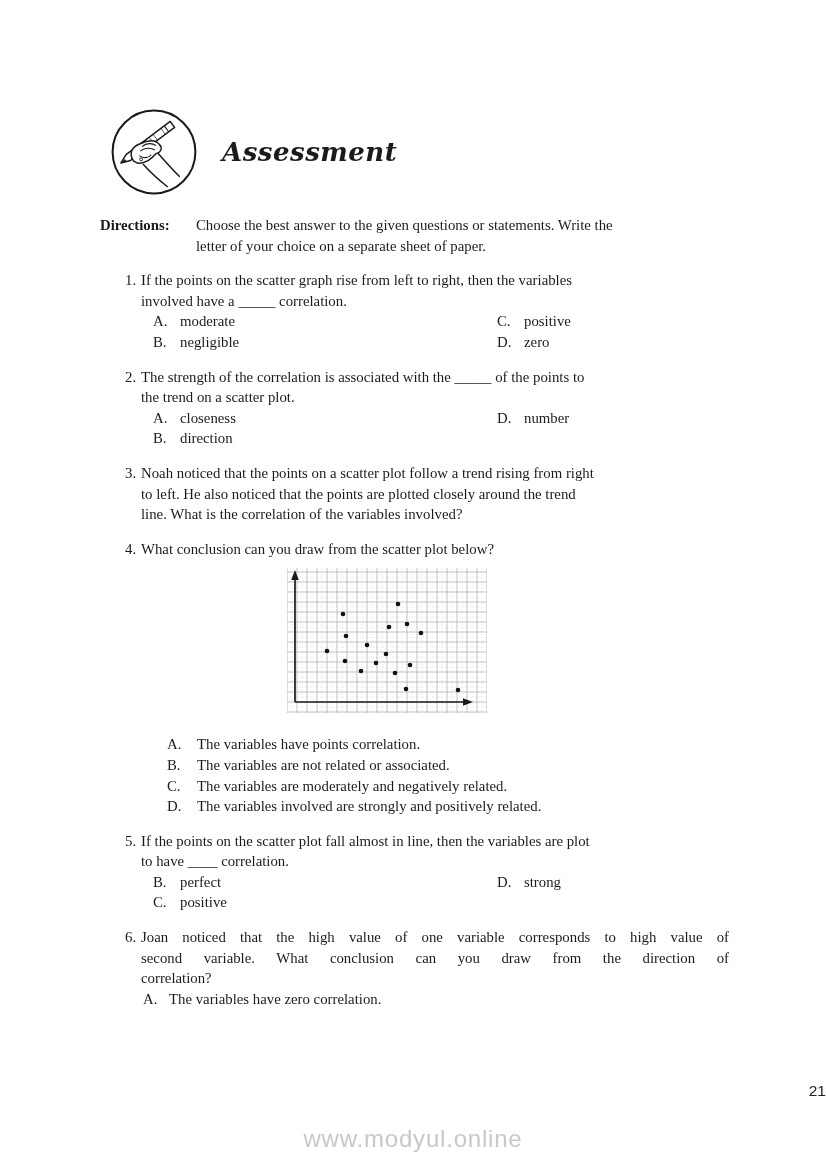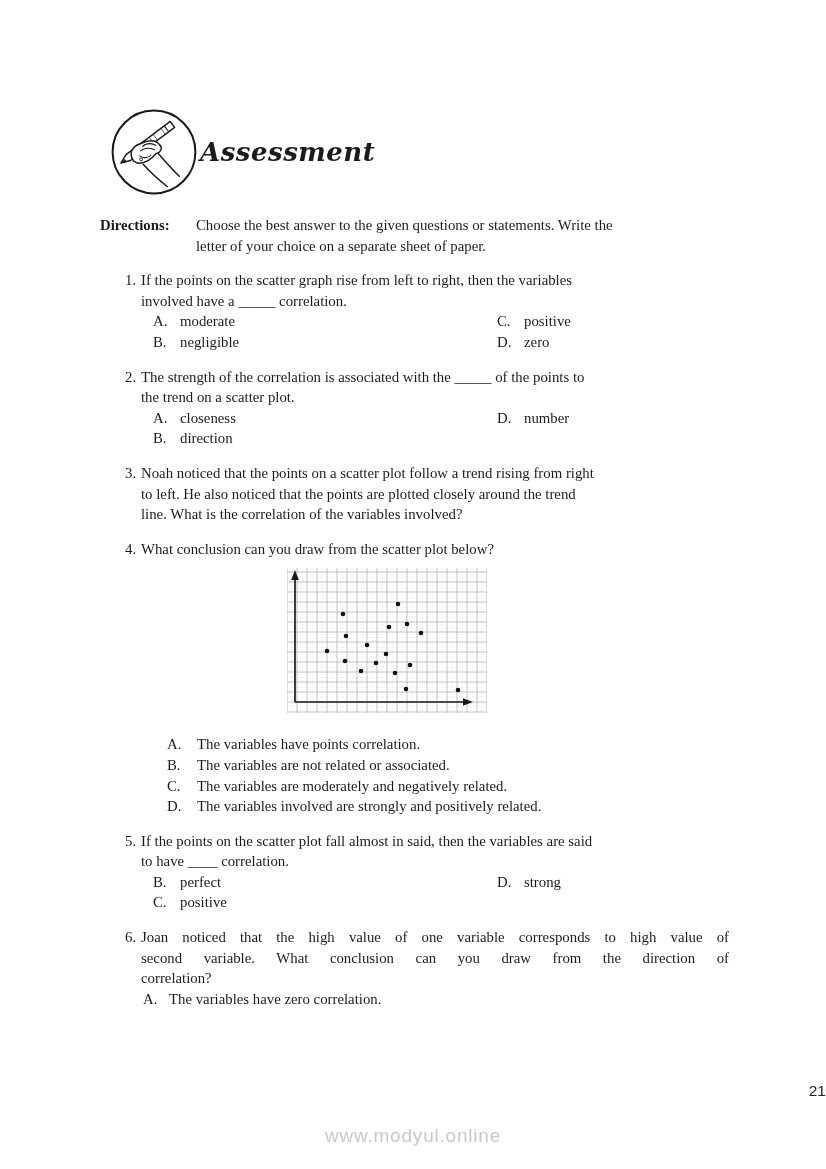--- a/index.html
+++ b/index.html
@@ -1,19 +1,19 @@
 <!DOCTYPE html>
 <html><head>
 <meta charset="utf-8">
 <style>
   html,body{margin:0;padding:0;background:#ffffff;}
   .page{position:relative;width:826px;height:1169px;background:#ffffff;overflow:hidden;
         font-family:"Liberation Serif","DejaVu Serif",serif;color:#1b1b1b;}
   .content{position:absolute;left:100px;top:106px;width:690px;}
-  .hdr{display:flex;align-items:center;margin-left:8px;}
+  .hdr{display:flex;align-items:center;gap:22px;margin-left:8px;}
   .hdr-icon{width:92px;height:92px;flex:none;}
   .hdr h1{margin:0;font-size:26px;font-weight:bold;font-style:italic;letter-spacing:.5px;
           font-family:"DejaVu Serif","Liberation Serif",serif;}
   .directions{display:flex;margin-top:17px;font-size:14.8px;line-height:20.6px;}
   .dir-label{font-weight:bold;width:96px;flex:none;}
   .dir-text{white-space:pre-line;width:535px;}
   .question{display:flex;margin-top:14px;font-size:14.8px;line-height:20.6px;}
   .qnum{width:16px;flex:none;margin-left:25px;}
   .qbody{width:645px;}
   .qtext{white-space:pre-line;}
@@ -23,21 +23,21 @@
   .opts.cols2{display:grid;grid-template-columns:344px auto;grid-auto-flow:column;grid-template-rows:auto auto;margin-left:12px;}
   .opts.wide{margin-left:26px;}
   .opts.tight{margin-left:2px;}
   .optletter{display:inline-block;width:27px;}
   .wide .optletter{width:30px;}
   .tight .optletter{width:26px;}
   .chart-wrap{margin:7px 0 18px 146px;width:200px;height:150px;}
   .footer-page{position:absolute;top:1082px;left:0;width:826px;text-align:right;
                font-family:"Liberation Sans","DejaVu Sans",sans-serif;font-size:15.5px;color:#222;}
   .footer-watermark{position:absolute;top:1125px;left:0;width:826px;text-align:center;
-               font-family:"Liberation Sans","DejaVu Sans",sans-serif;font-size:19px;
+               font-family:"Liberation Sans","DejaVu Sans",sans-serif;font-size:24px;
                letter-spacing:.8px;color:#c8c8c8;}
 </style>
 </head>
 <body>
 
 <div class="page">
   <div class="content">
 
     <div class="hdr">
       <svg class="hdr-icon" viewBox="0 0 100 100">
@@ -201,21 +201,21 @@
               <div class="opt"><span class="optletter">A.</span><span class="opttext">The variables have points correlation.</span></div>
               <div class="opt"><span class="optletter">B.</span><span class="opttext">The variables are not related or associated.</span></div>
               <div class="opt"><span class="optletter">C.</span><span class="opttext">The variables are moderately and negatively related.</span></div>
               <div class="opt"><span class="optletter">D.</span><span class="opttext">The variables involved are strongly and positively related.</span></div>
             </div>
           </div>
         </div>
         <div class="question">
           <div class="qnum">5.</div>
           <div class="qbody">
-            <div class="qtext">If the points on the scatter plot fall almost in said, then the variables are said
+            <div class="qtext">If the points on the scatter plot fall almost in line, then the variables are plot
 to have ____ correlation.</div>
             <div class="opts cols2">
               <div class="opt"><span class="optletter">B.</span><span class="opttext">perfect</span></div>
               <div class="opt"><span class="optletter">C.</span><span class="opttext">positive</span></div>
               <div class="opt"><span class="optletter">D.</span><span class="opttext">strong</span></div>
             </div>
           </div>
         </div>
         <div class="question">
           <div class="qnum">6.</div>

